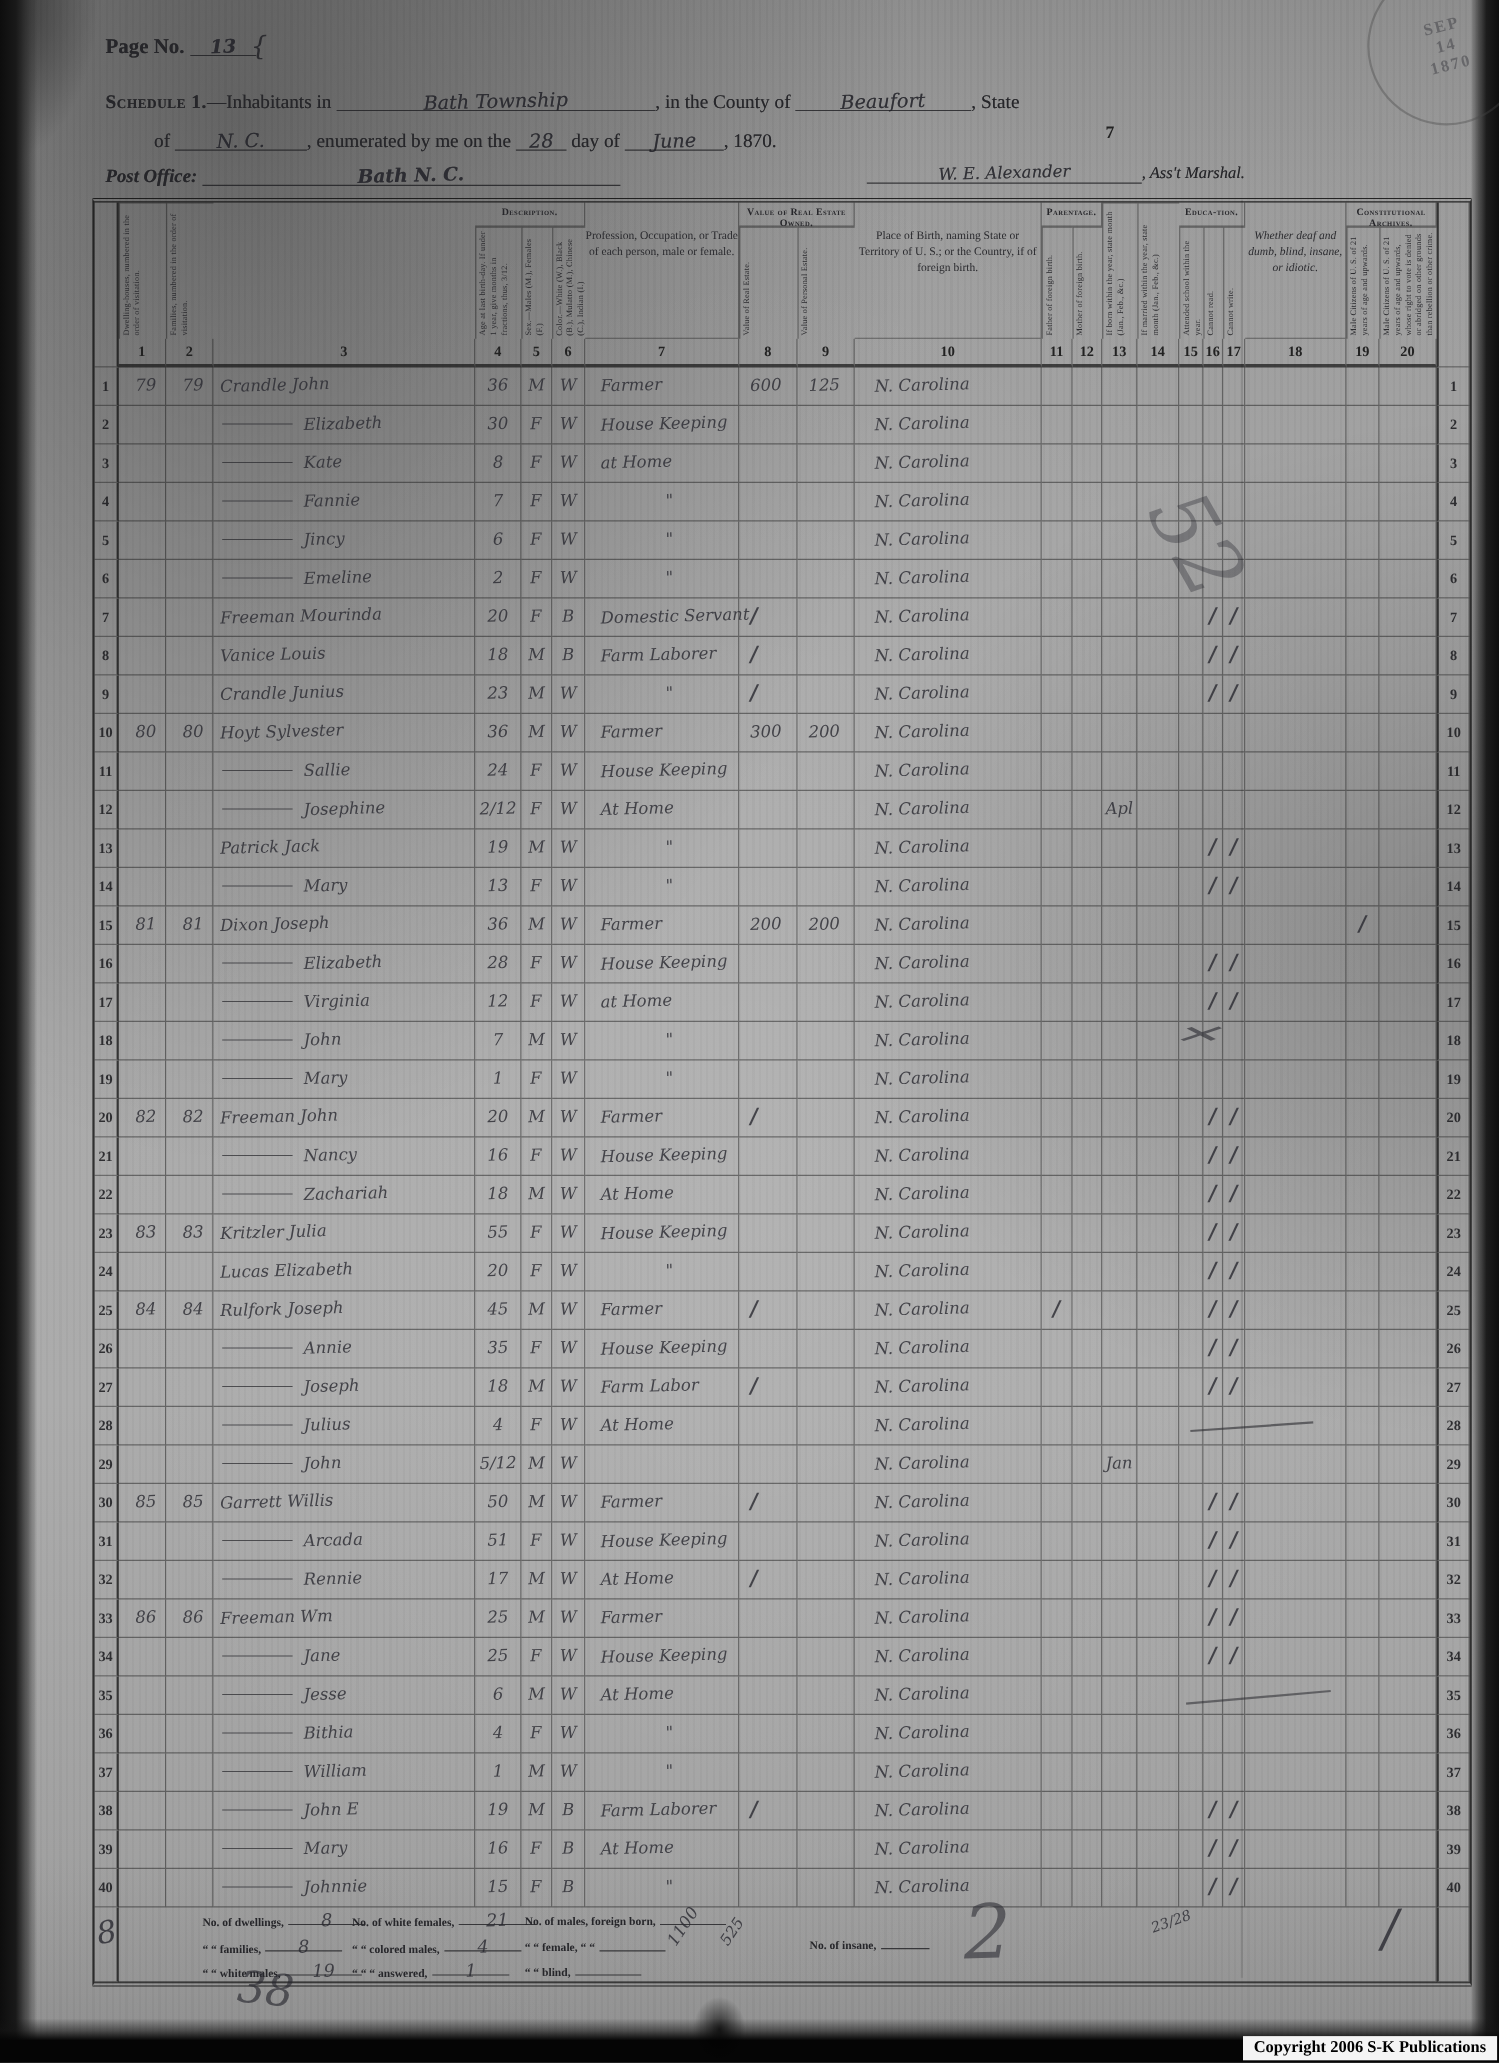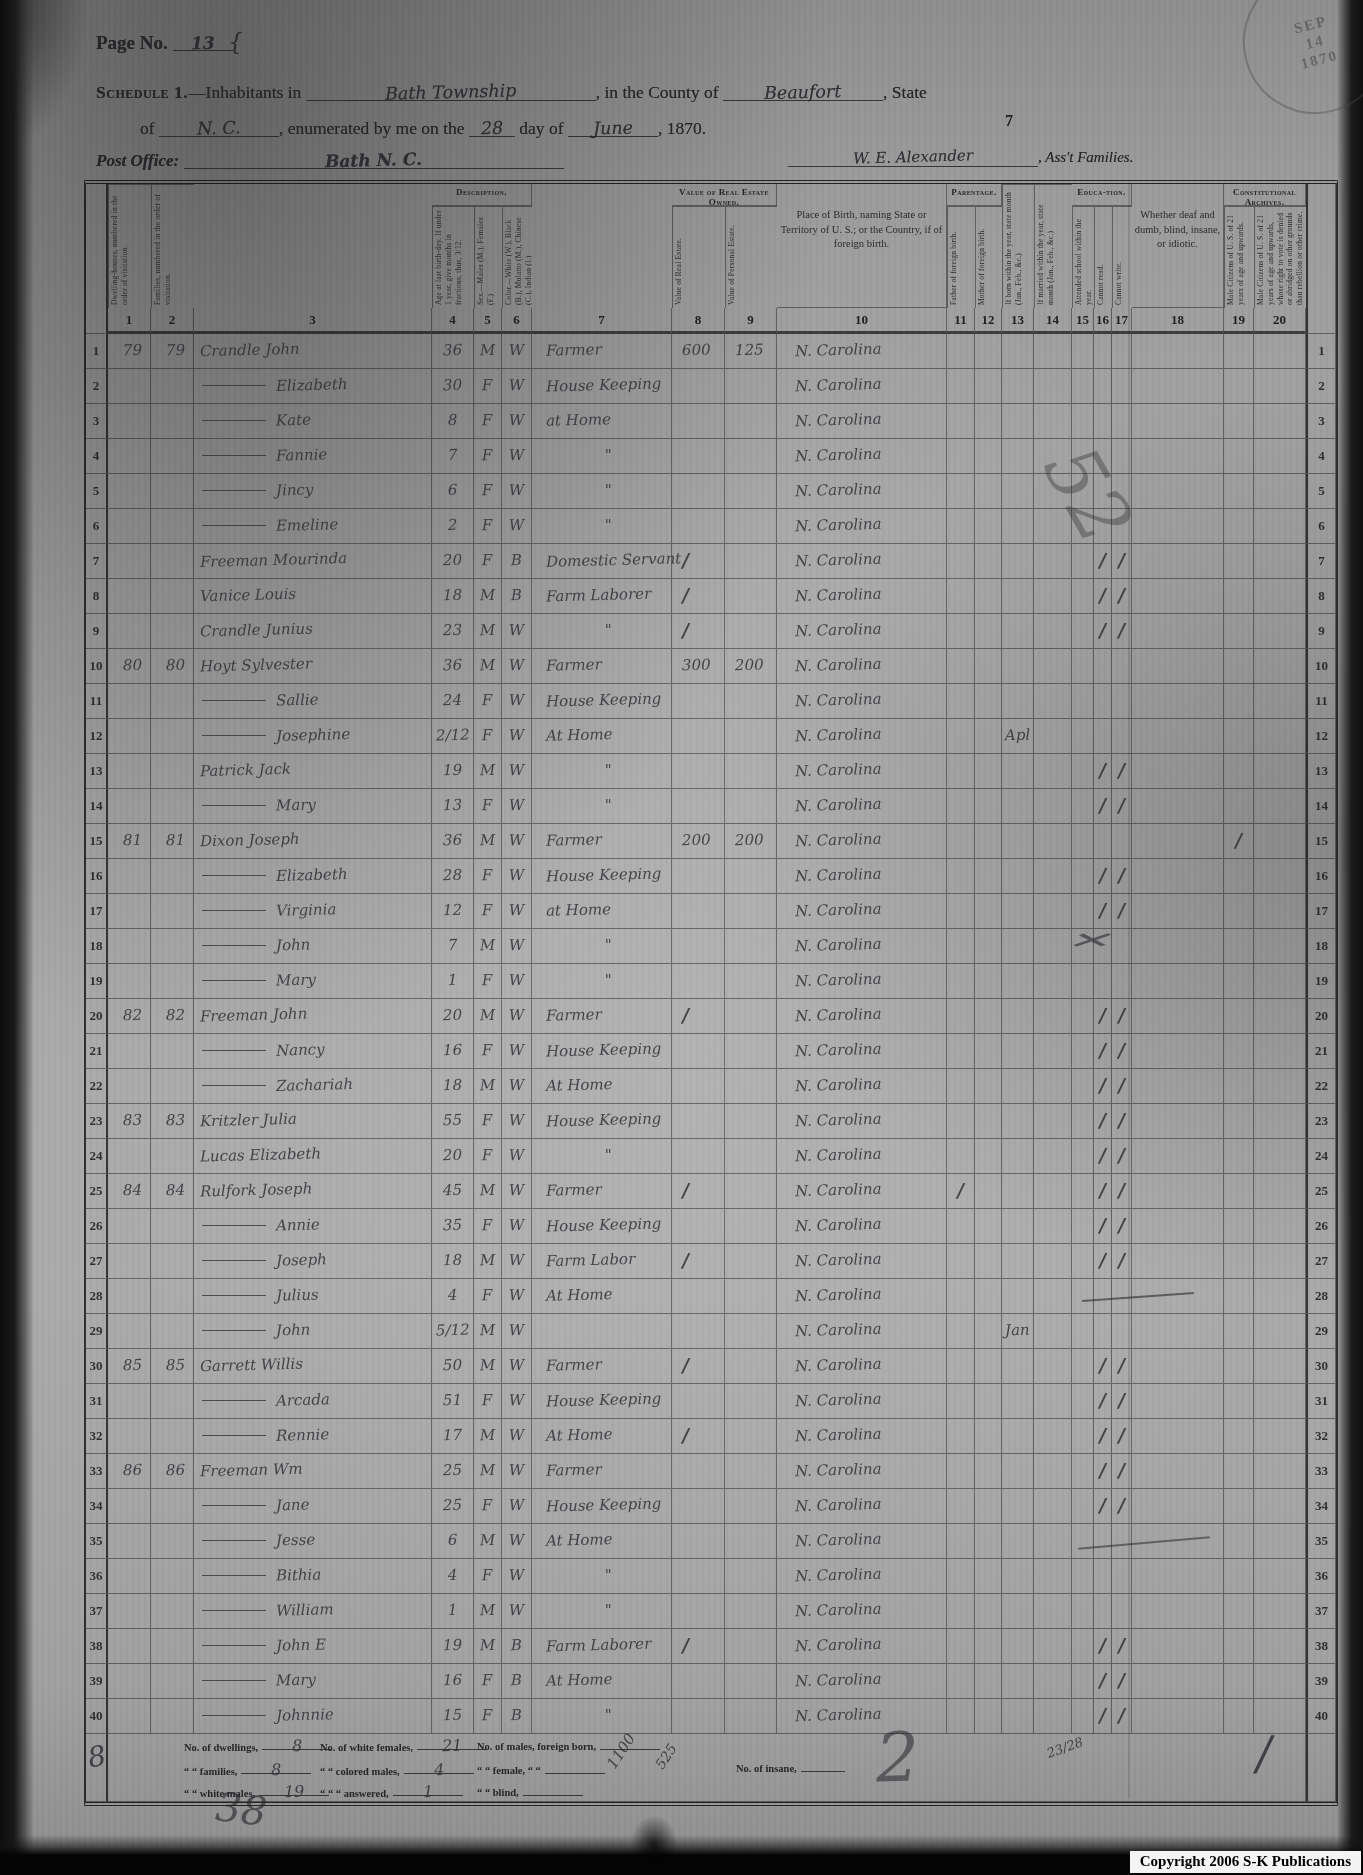--- a/index.html
+++ b/index.html
@@ -122,21 +122,21 @@
     <span>day of</span>
     <span class="fill" style="width:90px;"><span class="hw">June</span></span><span>, 1870.</span>
   </div>
   <div id="sheetNum">7</div>
 
   <div id="poLine" class="printed">
     <span>Post Office:</span>
     <span class="fill" style="width:380px;font-style:normal;"><span class="hw">Bath  N. C.</span></span>
   </div>
   <div id="marshalLine" class="printed">
-    <span class="fill" style="width:250px;"><span class="hw">W. E. Alexander</span></span><span>, Ass't Families.</span>
+    <span class="fill" style="width:250px;"><span class="hw">W. E. Alexander</span></span><span>, Ass't Marshal.</span>
   </div>
 
   <div id="census-table" style="grid-template-columns: 22px 43px 43px 238px 42px 28px 30px 140px 53px 52px 170px 28px 27px 32px 38px 22px 18px 20px 92px 30px 52px 30px; grid-template-rows: 22px 102px 26px repeat(40, 35px) 68px;">
       <div class="c gutL" style="grid-area: 1 / 1 / 4 / 2;"></div>
       <div class="c gutR" style="grid-area: 1 / 22 / 4 / 23;"></div>
       <div class="c gcell" style="grid-area: 1 / 5 / 2 / 8;">Description.</div>
       <div class="c gcell" style="grid-area: 1 / 9 / 2 / 11;">Value of Real Estate Owned.</div>
       <div class="c gcell" style="grid-area: 1 / 12 / 2 / 14;">Parentage.</div>
       <div class="c gcell" style="grid-area: 1 / 16 / 2 / 19;">Educa-tion.</div>
       <div class="c gcell" style="grid-area: 1 / 20 / 2 / 22;">Constitutional Archives.</div>
@@ -144,20 +144,21 @@
       <div class="c ncell" style="grid-area: 3 / 2 / 4 / 3;">1</div>
       <div class="c vtext" style="grid-area: 1 / 3 / 3 / 4;">Families, numbered in the order of visitation.</div>
       <div class="c ncell" style="grid-area: 3 / 3 / 4 / 4;">2</div>
       <div class="c ncell" style="grid-area: 3 / 4 / 4 / 5;">3</div>
       <div class="c vtext" style="grid-area: 2 / 5 / 3 / 6;">Age at last birth-day. If under 1 year, give months in fractions, thus, 3/12.</div>
       <div class="c ncell" style="grid-area: 3 / 5 / 4 / 6;">4</div>
       <div class="c vtext" style="grid-area: 2 / 6 / 3 / 7;">Sex.—Males (M.), Females (F.)</div>
       <div class="c ncell" style="grid-area: 3 / 6 / 4 / 7;">5</div>
       <div class="c vtext" style="grid-area: 2 / 7 / 3 / 8;">Color.—White (W.), Black (B.), Mulatto (M.), Chinese (C.), Indian (I.)</div>
       <div class="c ncell" style="grid-area: 3 / 7 / 4 / 8;">6</div>
+      <div class="c hdesc" style="grid-area: 1 / 8 / 3 / 9;">Profession, Occupation, or Trade of each person, male or female.</div>
       <div class="c ncell" style="grid-area: 3 / 8 / 4 / 9;">7</div>
       <div class="c vtext" style="grid-area: 2 / 9 / 3 / 10;">Value of Real Estate.</div>
       <div class="c ncell" style="grid-area: 3 / 9 / 4 / 10;">8</div>
       <div class="c vtext" style="grid-area: 2 / 10 / 3 / 11;">Value of Personal Estate.</div>
       <div class="c ncell" style="grid-area: 3 / 10 / 4 / 11;">9</div>
       <div class="c hdesc" style="grid-area: 1 / 11 / 3 / 12;">Place of Birth, naming State or Territory of U. S.; or the Country, if of foreign birth.</div>
       <div class="c ncell" style="grid-area: 3 / 11 / 4 / 12;">10</div>
       <div class="c vtext" style="grid-area: 2 / 12 / 3 / 13;">Father of foreign birth.</div>
       <div class="c ncell" style="grid-area: 3 / 12 / 4 / 13;">11</div>
       <div class="c vtext" style="grid-area: 2 / 13 / 3 / 14;">Mother of foreign birth.</div>
@@ -165,21 +166,21 @@
       <div class="c vtext" style="grid-area: 1 / 14 / 3 / 15;">If born within the year, state month (Jan., Feb., &amp;c.)</div>
       <div class="c ncell" style="grid-area: 3 / 14 / 4 / 15;">13</div>
       <div class="c vtext" style="grid-area: 1 / 15 / 3 / 16;">If married within the year, state month (Jan., Feb., &amp;c.)</div>
       <div class="c ncell" style="grid-area: 3 / 15 / 4 / 16;">14</div>
       <div class="c vtext" style="grid-area: 2 / 16 / 3 / 17;">Attended school within the year.</div>
       <div class="c ncell" style="grid-area: 3 / 16 / 4 / 17;">15</div>
       <div class="c vtext" style="grid-area: 2 / 17 / 3 / 18;">Cannot read.</div>
       <div class="c ncell" style="grid-area: 3 / 17 / 4 / 18;">16</div>
       <div class="c vtext" style="grid-area: 2 / 18 / 3 / 19;">Cannot write.</div>
       <div class="c ncell" style="grid-area: 3 / 18 / 4 / 19;">17</div>
-      <div class="c hdesc" style="grid-area: 1 / 19 / 3 / 20;">Whether deaf and dumb, blind, insane, or idiotic.</div>
+      <div class="c hdesc" style="grid-area: 1 / 19 / 3 / 20; font-style: italic;">Whether deaf and dumb, blind, insane, or idiotic.</div>
       <div class="c ncell" style="grid-area: 3 / 19 / 4 / 20;">18</div>
       <div class="c vtext" style="grid-area: 2 / 20 / 3 / 21;">Male Citizens of U. S. of 21 years of age and upwards.</div>
       <div class="c ncell" style="grid-area: 3 / 20 / 4 / 21;">19</div>
       <div class="c vtext" style="grid-area: 2 / 21 / 3 / 22;">Male Citizens of U. S. of 21 years of age and upwards, whose right to vote is denied or abridged on other grounds than rebellion or other crime.</div>
       <div class="c ncell" style="grid-area: 3 / 21 / 4 / 22;">20</div>
       <div class="c gutL lnum" style="grid-area: 4 / 1 / 5 / 2;">1</div>
       <div class="c dcell pl8 cen" style="grid-area: 4 / 2 / 5 / 3;"><span class="hw">79</span></div>
       <div class="c dcell pl8 cen" style="grid-area: 4 / 3 / 5 / 4;"><span class="hw">79</span></div>
       <div class="c dcell " style="grid-area: 4 / 4 / 5 / 5; padding-left: 6px;"><span class="hw">Crandle John</span></div>
       <div class="c dcell cen" style="grid-area: 4 / 5 / 5 / 6;"><span class="hw">36</span></div>

